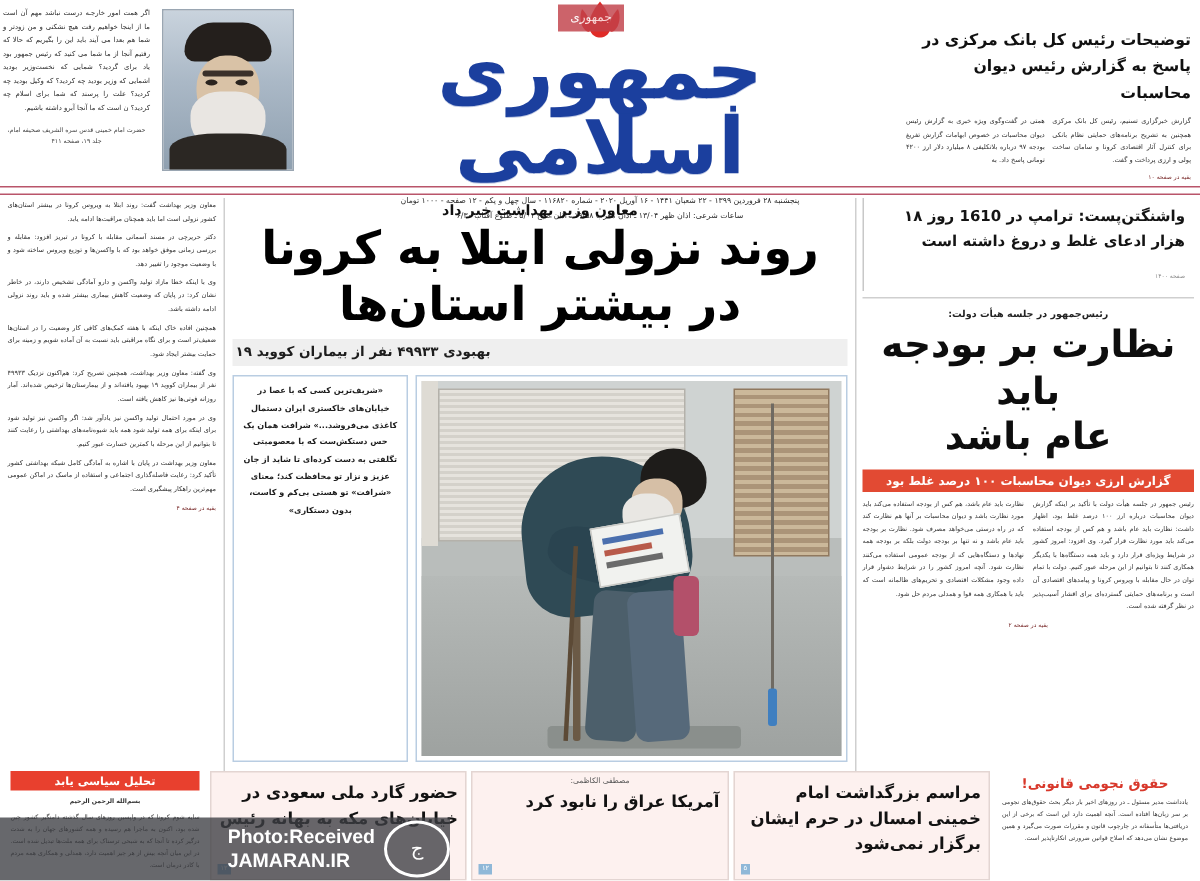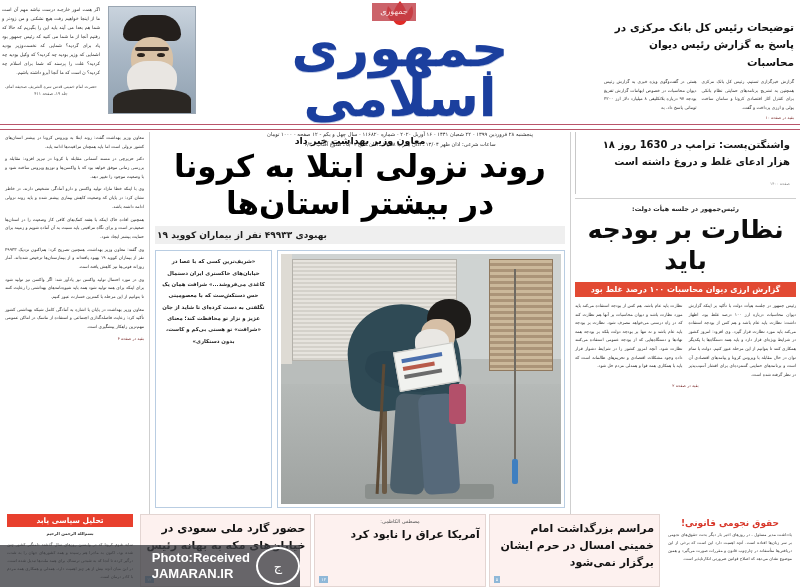--- a/index.html
+++ b/index.html
@@ -207,29 +207,30 @@
     </div>
   </div>
 
   <div class="rule-double"></div>
 
   <div class="body">
 
     <div class="col-left">
       <div class="twohead">
         <div class="cell">
-          <h3>واشنگتن‌پست: ترامپ در 1630 روز ۱۸ هزار ادعای غلط و دروغ داشته است</h3>
+          <h3>واشنگتن‌پست: ترامپ در 1610 روز ۱۸ هزار ادعای غلط و دروغ داشته است</h3>
           <span class="pg">صفحه ۱۴۰۰</span>
         </div>
       </div>
       <div class="hr-thin"></div>
 
       <div class="kicker-sm">رئیس‌جمهور در جلسه هیأت دولت:</div>
       <div class="big2">
         <div>نظارت بر بودجه باید</div>
+        <div>عام باشد</div>
       </div>
       <div class="redbar">گزارش ارزی دیوان محاسبات ۱۰۰ درصد غلط بود</div>
 
       <div class="lead-cols">
         <div>رئیس جمهور در جلسه هیأت دولت با تأکید بر اینکه گزارش دیوان محاسبات درباره ارز ۱۰۰ درصد غلط بود، اظهار داشت: نظارت باید عام باشد و هم کس از بودجه استفاده می‌کند باید مورد نظارت قرار گیرد. وی افزود: امروز کشور در شرایط ویژه‌ای قرار دارد و باید همه دستگاه‌ها با یکدیگر همکاری کنند تا بتوانیم از این مرحله عبور کنیم. دولت با تمام توان در حال مقابله با ویروس کرونا و پیامدهای اقتصادی آن است و برنامه‌های حمایتی گسترده‌ای برای اقشار آسیب‌پذیر در نظر گرفته شده است.</div>
         <div>نظارت باید عام باشد، هم کس از بودجه استفاده می‌کند باید مورد نظارت باشد و دیوان محاسبات بر آنها هم نظارت کند که در راه درستی می‌خواهد مصرف شود. نظارت بر بودجه باید عام باشد و نه تنها بر بودجه دولت بلکه بر بودجه همه نهادها و دستگاه‌هایی که از بودجه عمومی استفاده می‌کنند نظارت شود. آنچه امروز کشور را در شرایط دشوار قرار داده وجود مشکلات اقتصادی و تحریم‌های ظالمانه است که باید با همکاری همه قوا و همدلی مردم حل شود.</div>
       </div>
       <div class="cont-c">بقیه در صفحه ۲</div>
     </div>
 

